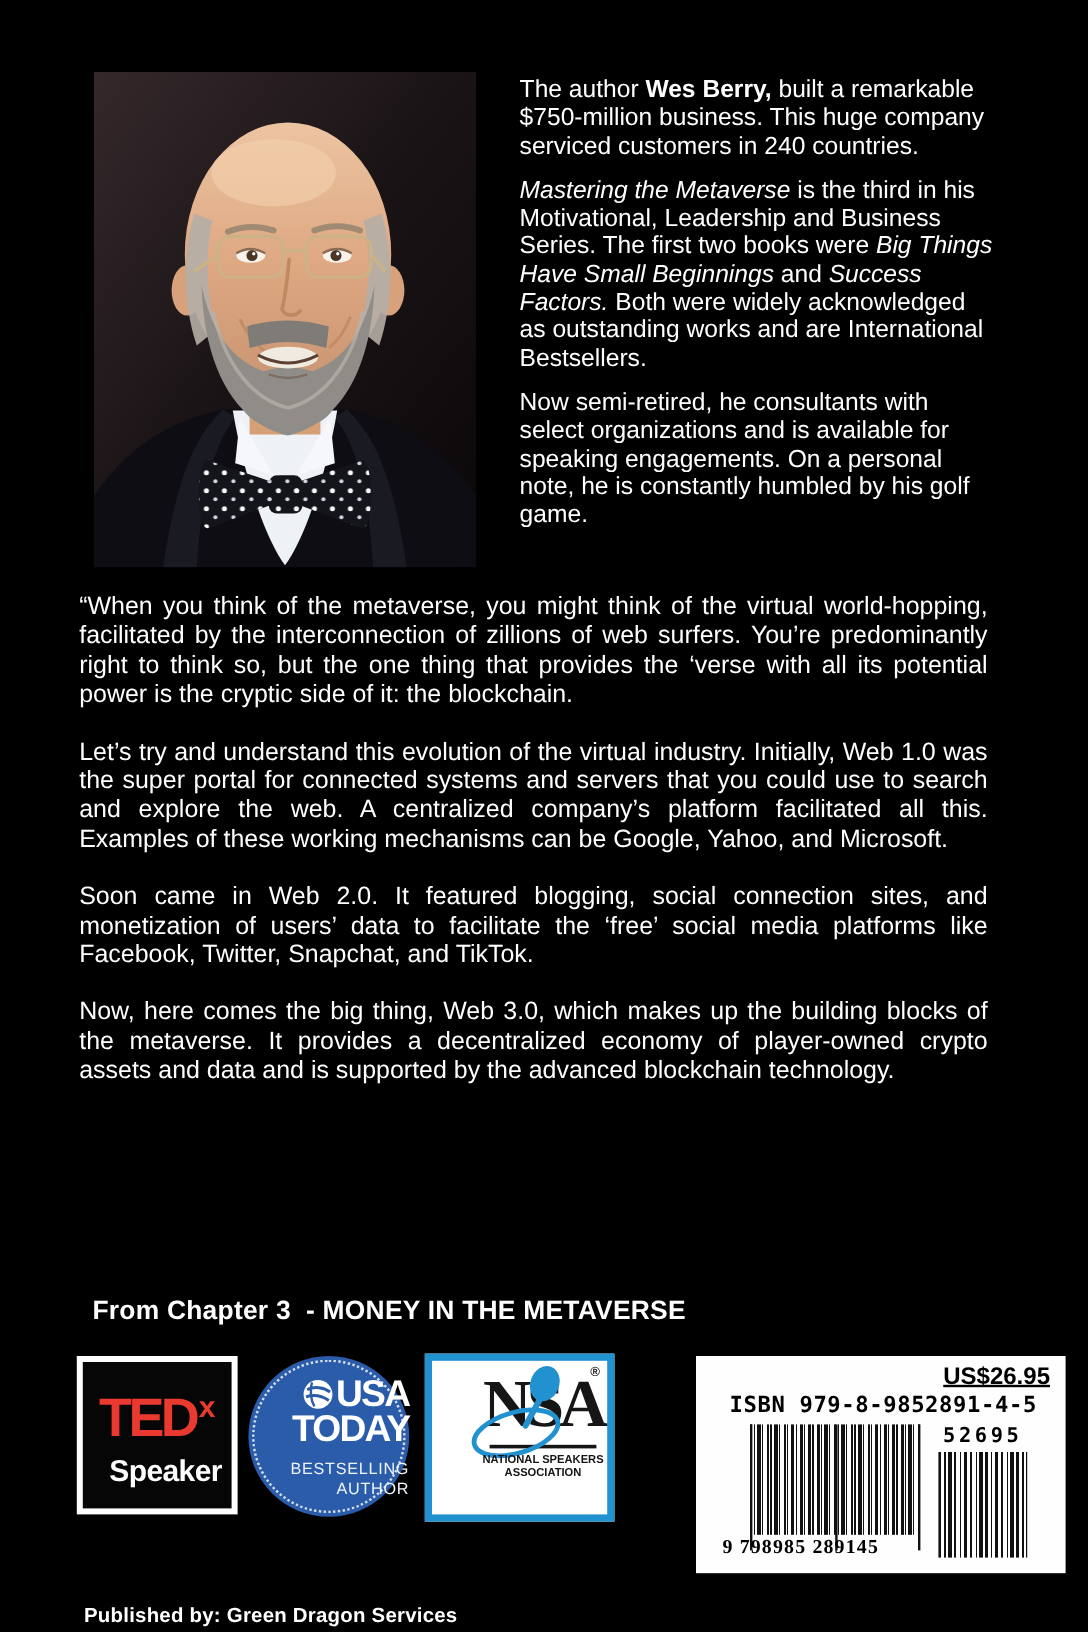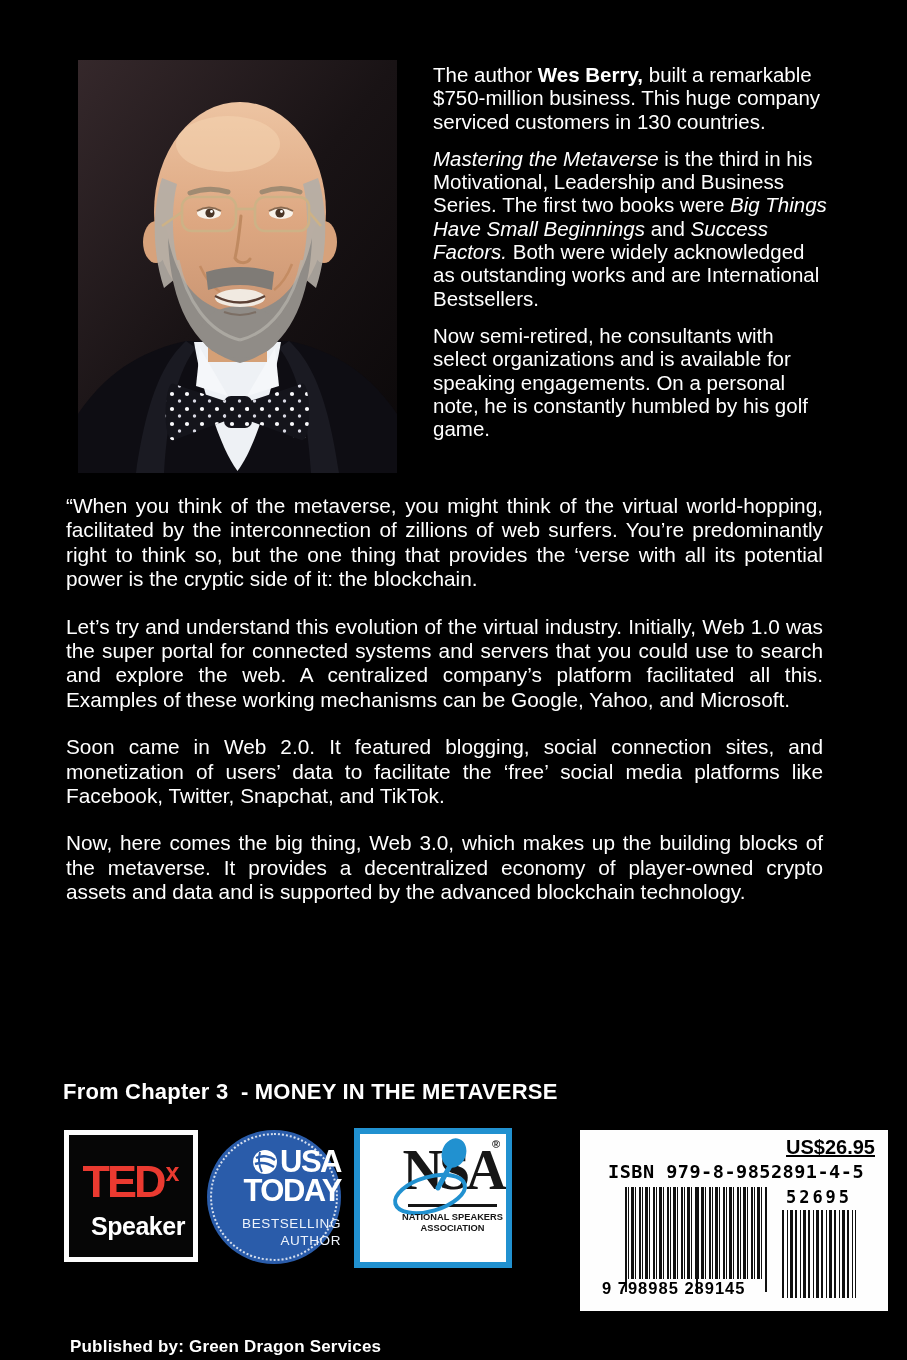--- a/index.html
+++ b/index.html
@@ -14,21 +14,21 @@
 
   
   .bio{position:absolute;left:433px;top:63px;width:396px;font-size:20.5px;line-height:23.3px;}
   .bio p{margin:0 0 14px 0;}
 
   
   .quote{position:absolute;left:66px;top:494px;width:757px;font-size:20.8px;line-height:24.4px;text-align:justify;}
   .quote p{margin:0 0 23px 0;}
 
   
-  .chapter{position:absolute;left:63px;top:1079px;font-size:22px;font-weight:bold;white-space:pre-wrap;letter-spacing:0.2px;}
+  .chapter{position:absolute;left:77px;top:1079px;font-size:22px;font-weight:bold;white-space:pre-wrap;letter-spacing:0.2px;}
 
   
   .tedx{position:absolute;left:64px;top:1130px;width:134px;height:132px;background:#060606;
         border:5px solid #fdfdfd;box-sizing:border-box;text-align:center;}
   .tedx-word{margin-top:24px;font-size:45px;font-weight:bold;color:#ea3a30;letter-spacing:-3px;line-height:1;}
   .tedx-x{font-size:25px;letter-spacing:0;position:relative;top:-16px;margin-left:2px;}
   .tedx-speaker{margin-top:8px;margin-left:14px;font-size:25px;font-weight:bold;color:#fff;letter-spacing:-0.5px;}
 
   
   .usat{position:absolute;left:207px;top:1130px;width:134px;height:134px;border-radius:50%;background:#2a5caa;}
@@ -53,21 +53,21 @@
   
   .bcode{position:absolute;left:580px;top:1130px;width:308px;height:181px;background:#fefefe;color:#000;}
   .bc-price{position:absolute;top:6px;right:13px;font-size:20px;font-weight:bold;text-decoration:underline;}
   .bc-isbn{position:absolute;top:31px;left:28px;font-family:"DejaVu Sans Mono",monospace;
            font-weight:bold;font-size:18.5px;letter-spacing:0.5px;}
   .bc-main{position:absolute;left:40px;top:57px;width:152px;height:114px;}
   .bc-bars{position:absolute;left:5px;top:0;width:142px;height:92px;
            background:repeating-linear-gradient(90deg,#111 0 2px,#fff 2px 3px,#111 3px 4px,#fff 4px 6px,#111 6px 9px,#fff 9px 10px,#111 10px 11px,#fff 11px 14px);}
   .guard{position:absolute;top:0;width:2px;height:105px;background:#111;}
   .gl{left:5px}.gm{left:76px}.gr{right:5px}
-  .bc-digits{position:absolute;left:-18px;top:92px;font-family:Liberation Sans, sans-serif;
+  .bc-digits{position:absolute;left:-18px;top:92px;font-family:Liberation Serif, serif;
              font-weight:bold;font-size:16.5px;letter-spacing:1px;}
   .bc-addon{position:absolute;left:202px;top:57px;width:74px;}
   .addon-digits{font-family:"DejaVu Sans Mono",monospace;font-weight:bold;font-size:17px;
                 letter-spacing:3px;text-align:center;}
   .addon-bars{margin-top:3px;height:88px;
               background:repeating-linear-gradient(90deg,#111 0 2px,#fff 2px 5px,#111 5px 6px,#fff 6px 8px,#111 8px 11px,#fff 11px 13px);}
 
   
   .publisher{position:absolute;left:70px;top:1337px;font-size:17px;font-weight:bold;letter-spacing:0.2px;}
 </style>
@@ -152,21 +152,21 @@
     <path d="M96,324 C86,318 84,384 96,380 L150,360 L150,342 Z" fill="#14141b"></path>
     <path d="M223,324 C233,318 235,384 223,380 L169,360 L169,342 Z" fill="#14141b"></path>
     <rect x="146" y="336" width="28" height="32" rx="7" fill="#14141b"></rect>
     <path d="M96,324 C86,318 84,384 96,380 L150,360 L150,342 Z" fill="url(#dots)"></path>
     <path d="M223,324 C233,318 235,384 223,380 L169,360 L169,342 Z" fill="url(#dots)"></path>
     <rect x="146" y="336" width="28" height="32" rx="7" fill="url(#dots)"></rect>
   </svg>
 </div>
 
 <div class="bio">
-  <p><span>The author </span><span class="b">Wes Berry,</span><span> built a remarkable $750-million business. This huge company serviced customers in 130 countries.</span></p>
+  <p><span>The author </span><span class="b">Wes Berry,</span><span> built a remarkable $750-million business. This huge company serviced customers in 240 countries.</span></p>
   <p><span class="i">Mastering the Metaverse</span><span> is the third in his Motivational, Leadership and Business Series. The first two  books were </span><span class="i">Big Things Have Small Beginnings</span><span> and </span><span class="i">Success Factors.</span><span> Both were widely acknowledged as outstanding works and are International Bestsellers.</span></p>
   <p><span>Now semi-retired, he consultants with select organizations and is available for speaking engagements. On a personal note, he is constantly humbled by his golf game.</span></p>
 </div>
 
 <div class="quote">
   <p>“When you think of the metaverse, you might think of the virtual world-hopping, facilitated by the interconnection of zillions of web surfers. You’re predominantly right to think so, but the one thing that provides the ‘verse with all its potential power is the cryptic side of it:  the blockchain.</p>
   <p>Let’s try and understand this evolution of the virtual industry. Initially, Web 1.0 was the super portal for connected systems and servers that you could use to search and explore the web. A centralized company’s platform facilitated all this. Examples of these working mechanisms can be Google, Yahoo, and Microsoft.</p>
   <p>Soon came in Web 2.0. It featured blogging, social connection sites, and monetization of users’ data to facilitate the ‘free’ social media platforms like Facebook, Twitter, Snapchat, and TikTok.</p>
   <p>Now, here comes the big thing, Web 3.0, which makes up the building blocks of the metaverse. It provides a decentralized economy of player-owned crypto assets and data and is supported by the advanced blockchain technology.</p>
 </div>

